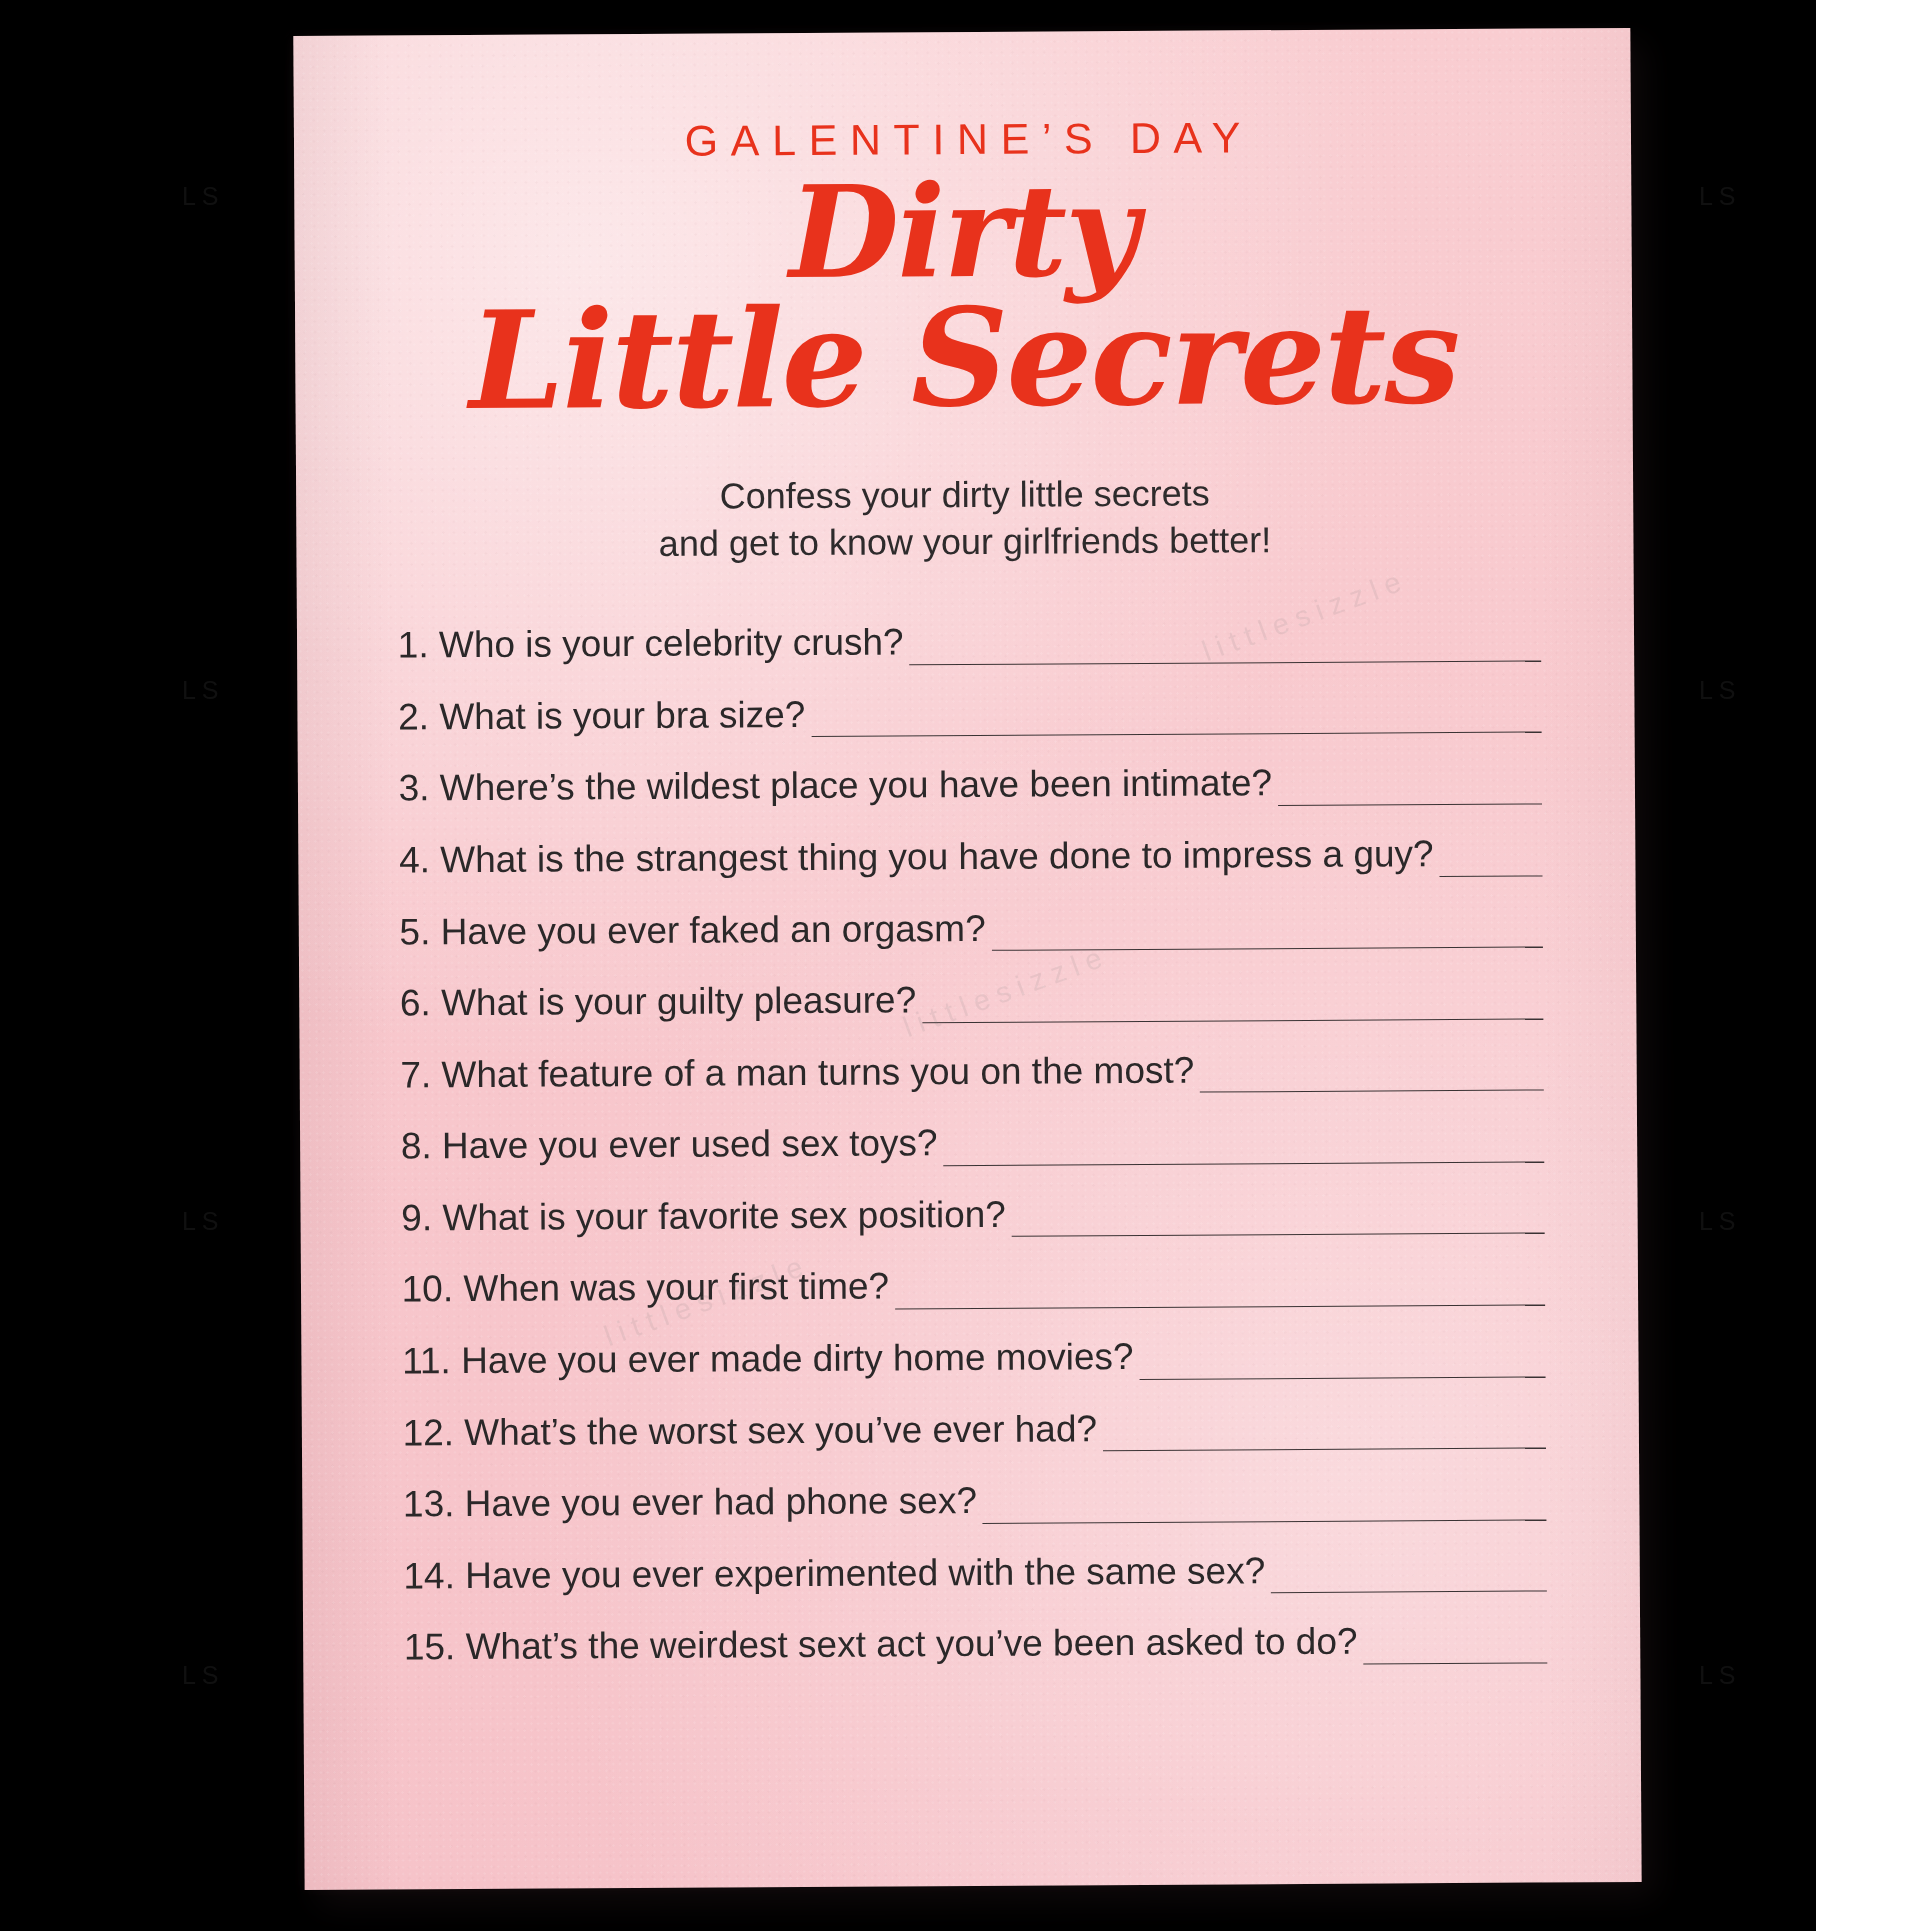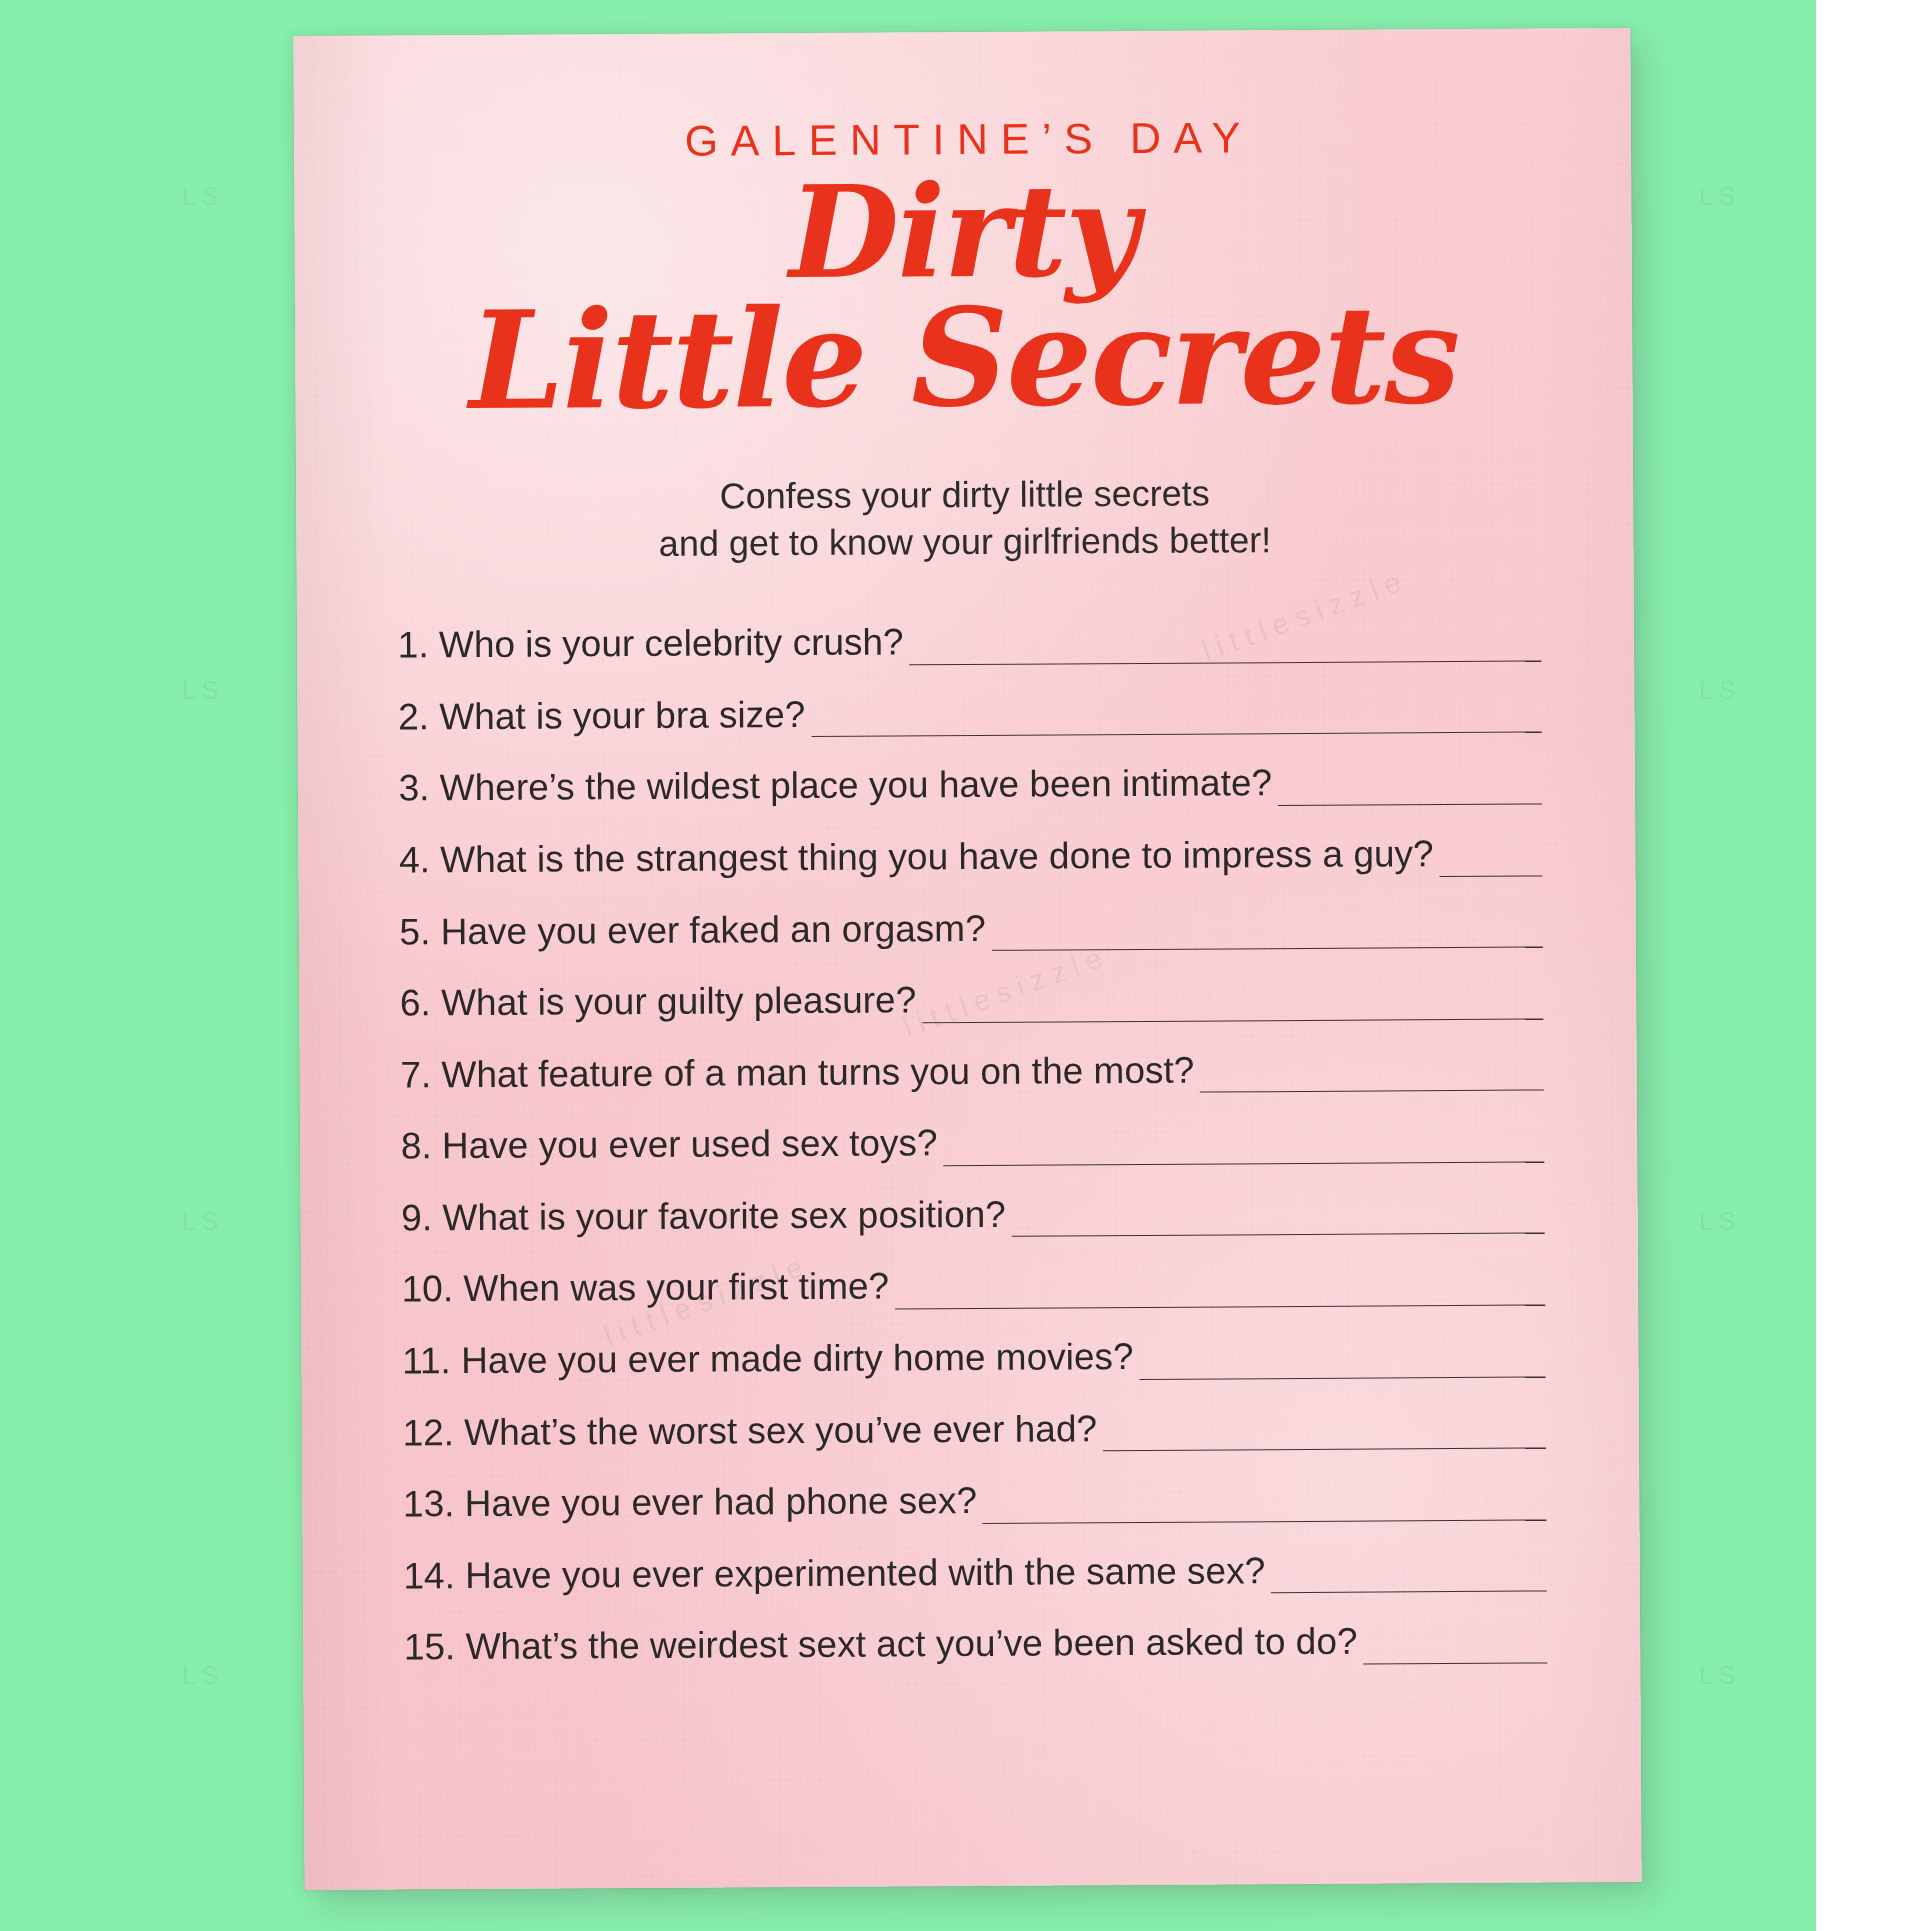--- a/index.html
+++ b/index.html
@@ -11,21 +11,21 @@
     height: 1931px;
     background: #ffffff;
     font-family: "Liberation Sans", sans-serif;
     overflow: hidden;
   }
 
   #stage {
     position: relative;
     width: 1816px;
     height: 1931px;
-    background: #86efac;
+    background: #000000;
   }
 
   
   .watermarks {
     position: absolute;
     inset: 0;
     pointer-events: none;
     z-index: 5;
   }
   .wm {

